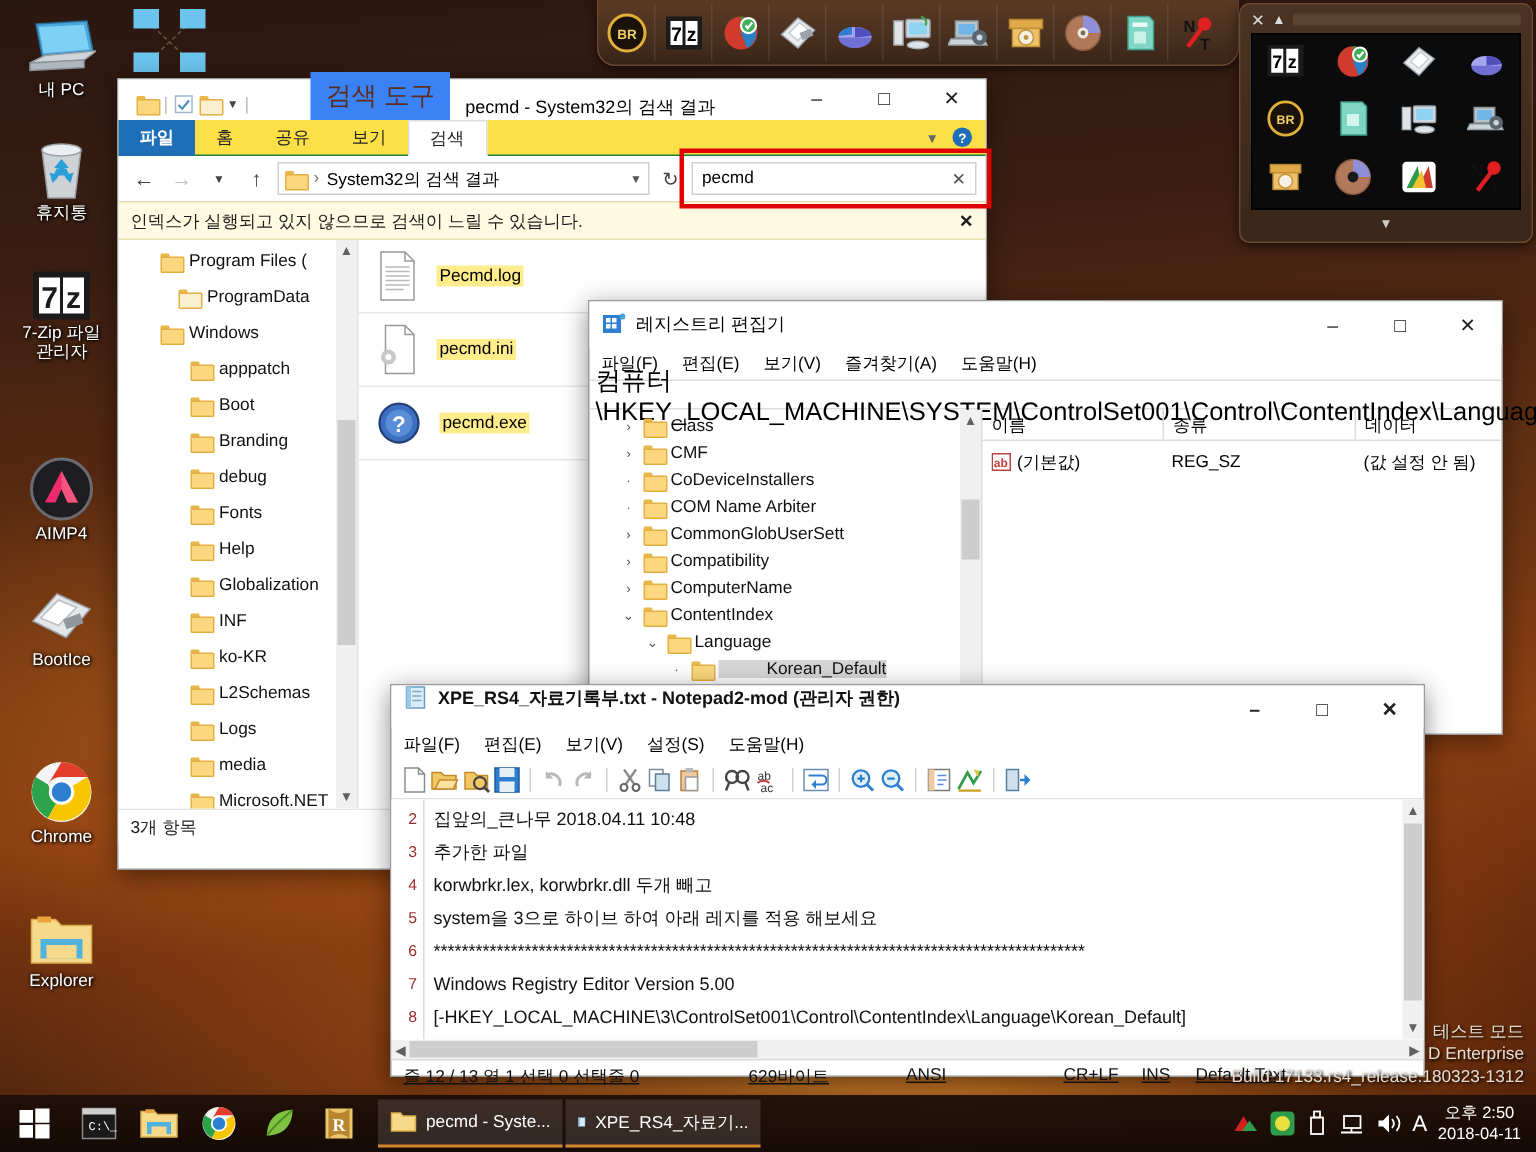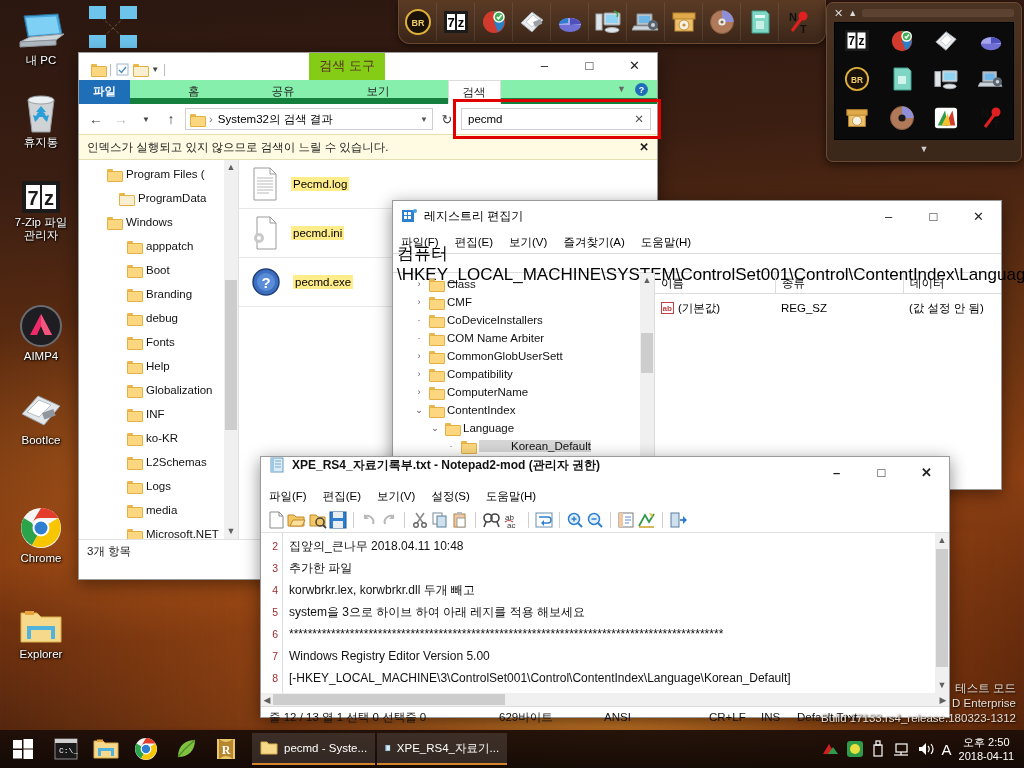--- a/index.html
+++ b/index.html
@@ -59,23 +59,23 @@
         box-shadow:0 4px 16px rgba(0,0,0,.45); }
   .titlebar{ height:30px; display:flex; align-items:center; background:#fff; }
   .wbtns{ margin-left:auto; display:flex; height:30px; }
   .wbtn{ width:45px; height:30px; display:flex; align-items:center; justify-content:center;
          color:#222; font-size:13px; }
 
   
   #explorer{ left:78px; top:52px; width:580px; height:528px; }
   #exp-tabrow{ display:flex; align-items:flex-end; height:27px; background:#fff; padding-left:6px; }
   .qat{ display:flex; align-items:center; gap:4px; padding:0 6px; height:22px; }
-  #exp-ctxtab{ background:#84cc16; color:#5a2d1c; font-size:13px; padding:4px 10px 5px; margin-left:auto; }
+  #exp-ctxtab{ background:#3b82f6; color:#5a2d1c; font-size:17px; padding:4px 10px 5px; margin-left:auto; }
   #exp-title{ font-size:12px; color:#000; padding:0 10px; }
-  #exp-ribbon{ display:flex; height:24px; background:#86efac; border-bottom:6px solid #15803d; font-size:11.5px;gap:44px; }
+  #exp-ribbon{ display:flex; height:24px; background:#fde047; border-bottom:1px solid #15803d; font-size:11.5px; }
   #exp-ribbon .rtab{ padding:4px 14px 0; color:#222; height:24px; }
   #exp-ribbon .rtab.file{ background:#1e6fb8; color:#fff; font-weight:bold; }
   #exp-ribbon .rtab.sel{ border:1px solid #ddd; border-bottom-color:#fff; background:#fff; }
   #exp-ribbon .rhelp{ margin-left:auto; display:flex; align-items:center; gap:8px; padding-right:8px; }
   #exp-addr{ display:flex; align-items:center; height:30px; gap:3px; padding:0 6px; background:#fff; }
   .navbtn{ width:22px; text-align:center; color:#444; font-size:14px; }
   .navbtn.dim{ color:#c0c0c0; }
   #addrbox{ flex:1; height:22px; border:1px solid #cfcfcf; display:flex; align-items:center;
             gap:5px; padding:0 4px; font-size:11.5px; }
   #searchwrap{ position:relative; width:190px; }
@@ -134,21 +134,21 @@
   .tsep{ width:1px; height:16px; background:#cfcfcf; margin:0 4px; }
   #np-edit{ height:160px; display:flex; position:relative; background:#fff; overflow:hidden; }
   #np-gutter{ width:22px; background:#fff; border-right:1px solid #dcdcdc; padding-top:2px; }
   #np-gutter div{ height:22px; line-height:22px; text-align:right; padding-right:4px;
                   font-size:10.5px; color:#9c2b2b; }
   #np-text{ flex:1; padding-top:2px; overflow:hidden; }
   #np-text div{ height:22px; line-height:22px; font-size:12px; color:#111; padding-left:6px; white-space:nowrap; }
   #np-hscroll{ height:13px; background:#f0f0f0; display:flex; align-items:center; }
   #np-status{ height:21px; border-top:1px solid #dcdcdc; display:flex; align-items:center;
               font-size:11.5px; color:#111; }
-  #np-status div{ padding:0 8px; }
+  #np-status div{ padding:0 8px;text-decoration:underline; }
 
   
   #watermark{ position:absolute; right:8px; bottom:42px; text-align:right; color:#e7dcd2;
               font-size:11.5px; line-height:15px; text-shadow:1px 1px 2px #000; }
 
   
   #taskbar{ position:absolute; left:0; bottom:0; width:1024px; height:38px;
             background:linear-gradient(180deg,rgba(28,14,8,.92) 0%,rgba(18,9,5,.96) 100%);
             display:flex; align-items:center; }
   #startbtn{ width:46px; height:38px; display:flex; align-items:center; justify-content:center; }
@@ -462,20 +462,21 @@
       <span style="color:#bbb;">|</span>
       <svg width="13" height="13" viewBox="0 0 13 13">
         <rect x="1" y="1" width="11" height="11" fill="#fff" stroke="#9fb8cf"></rect>
         <path d="M3 7 l2.5 2.5 L10 4" stroke="#4a90c4" fill="none" stroke-width="1.4"></path>
       </svg>
       <span class="fold pale"></span>
       <span style="font-size:8px;color:#444;">▼</span>
       <span style="color:#bbb;">|</span>
     </div>
     <div id="exp-ctxtab">검색 도구</div>
+    <div id="exp-title">pecmd - System32의 검색 결과</div>
     <div class="wbtns">
       <div class="wbtn">–</div>
       <div class="wbtn">□</div>
       <div class="wbtn close">✕</div>
     </div>
   </div>
 
   <div id="exp-ribbon">
     <div class="rtab file">파일</div>
     <div class="rtab">홈</div>

